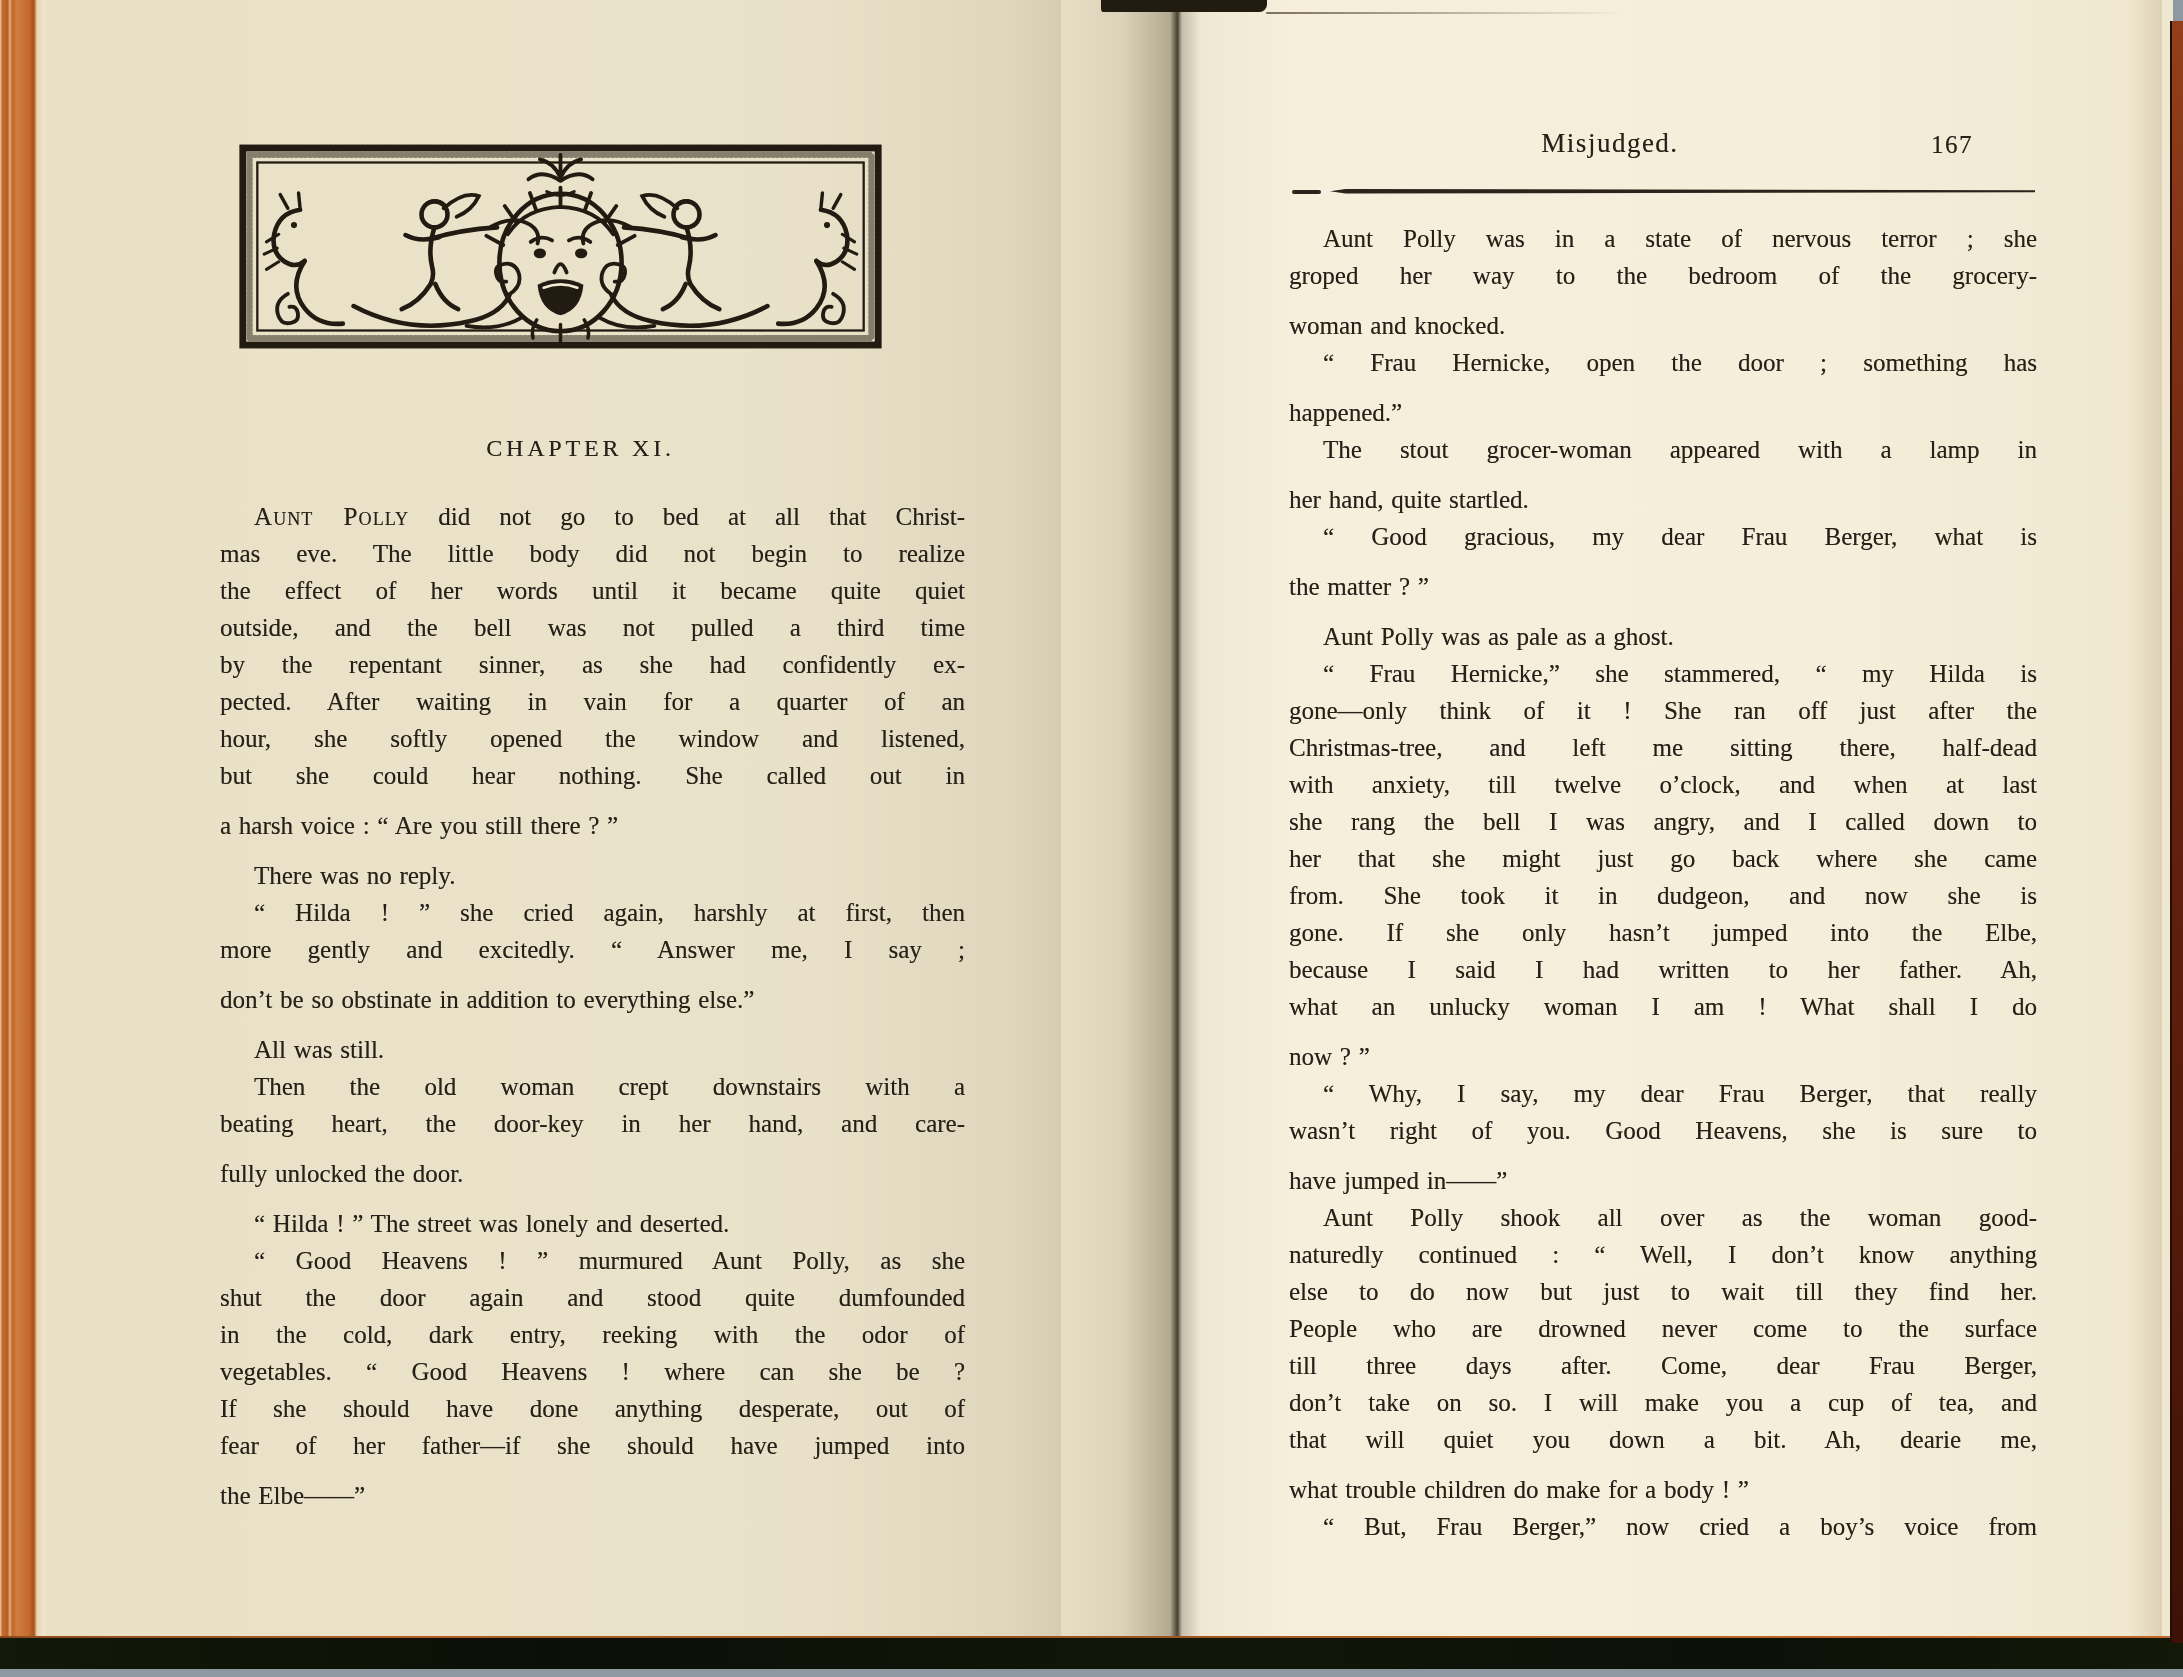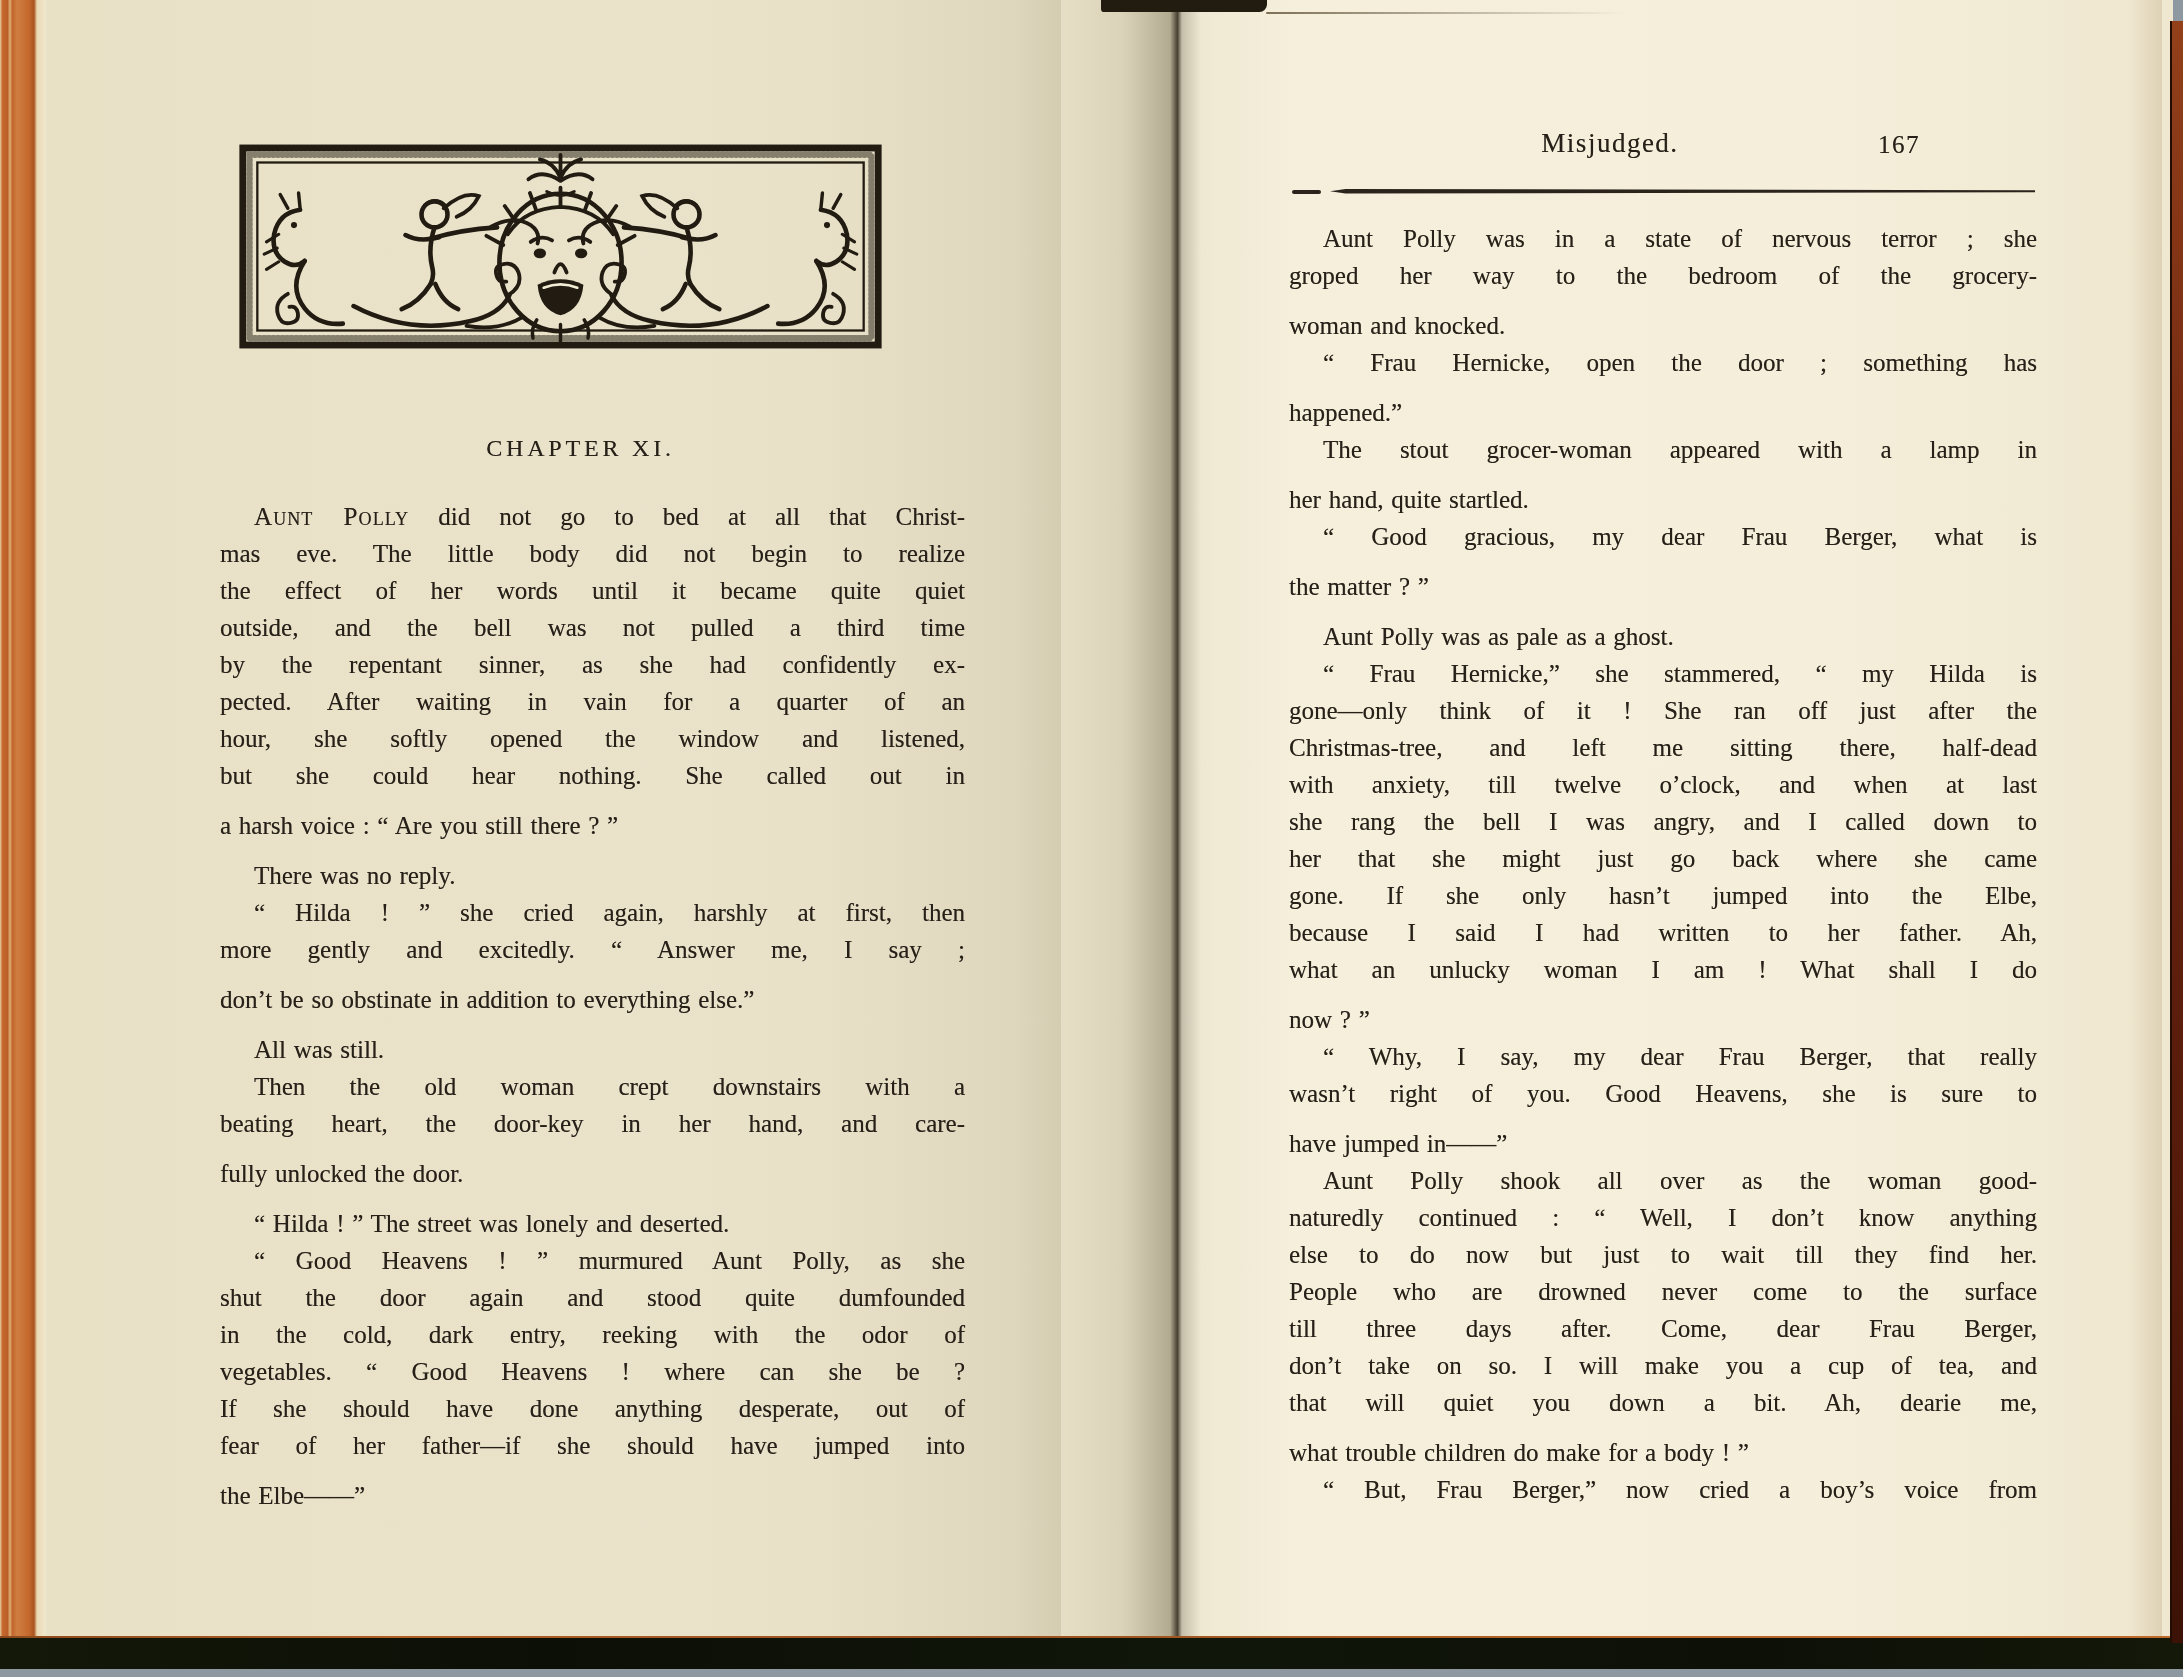--- a/index.html
+++ b/index.html
@@ -47,21 +47,21 @@
   .body{position:absolute;font-size:25px;line-height:37px;word-spacing:1.5px;}
   #left-body{left:220px;top:498px;width:745px;}
   #right-body{left:1289px;top:220px;width:748px;}
   .line{text-align:justify;text-align-last:justify;min-height:37px;}
   .line.e{text-align-last:left;margin-top:13px;}
   .line.ind{text-indent:34px;}
   .sc{font-variant:small-caps;letter-spacing:1.1px;}
   
   .running-header{position:absolute;left:1289px;top:128px;width:748px;text-align:center;
     font-size:27px;letter-spacing:1.5px;transform:translateX(-53px);}
-  .page-number{position:absolute;left:1878px;top:131px;width:95px;font-size:25px;letter-spacing:1.5px;}
+  .page-number{position:absolute;left:1878px;top:131px;width:95px;text-align:right;font-size:25px;letter-spacing:1.5px;}
   .rule-dash{position:absolute;left:1292px;top:190px;width:29px;height:3.8px;background:#2a241c;border-radius:2.3px;}
   .rule-line{position:absolute;left:1330px;top:189px;width:705px;height:4.6px;background:#2a241c;
     clip-path:polygon(0 50%,2.2% 0,100% 28%,100% 72%,2.2% 100%);}
   
   .ornament{position:absolute;left:239px;top:144px;width:643px;height:205px;}
 </style>
 </head>
 <body>
 
 <div class="pages">
@@ -161,20 +161,21 @@
     <div class="line e">her hand, quite startled.</div>
     <div class="line ind">“ Good gracious, my dear Frau Berger, what is</div>
     <div class="line e">the matter ? ”</div>
     <div class="line e ind">Aunt Polly was as pale as a ghost.</div>
     <div class="line ind">“ Frau Hernicke,” she stammered, “ my Hilda is</div>
     <div class="line">gone—only think of it ! She ran off just after the</div>
     <div class="line">Christmas-tree, and left me sitting there, half-dead</div>
     <div class="line">with anxiety, till twelve o’clock, and when at last</div>
     <div class="line">she rang the bell I was angry, and I called down to</div>
     <div class="line">her that she might just go back where she came</div>
+    <div class="line">from. She took it in dudgeon, and now she is</div>
     <div class="line">gone. If she only hasn’t jumped into the Elbe,</div>
     <div class="line">because I said I had written to her father. Ah,</div>
     <div class="line">what an unlucky woman I am ! What shall I do</div>
     <div class="line e">now ? ”</div>
     <div class="line ind">“ Why, I say, my dear Frau Berger, that really</div>
     <div class="line">wasn’t right of you. Good Heavens, she is sure to</div>
     <div class="line e">have jumped in——”</div>
     <div class="line ind">Aunt Polly shook all over as the woman good-</div>
     <div class="line">naturedly continued : “ Well, I don’t know anything</div>
     <div class="line">else to do now but just to wait till they find her.</div>

